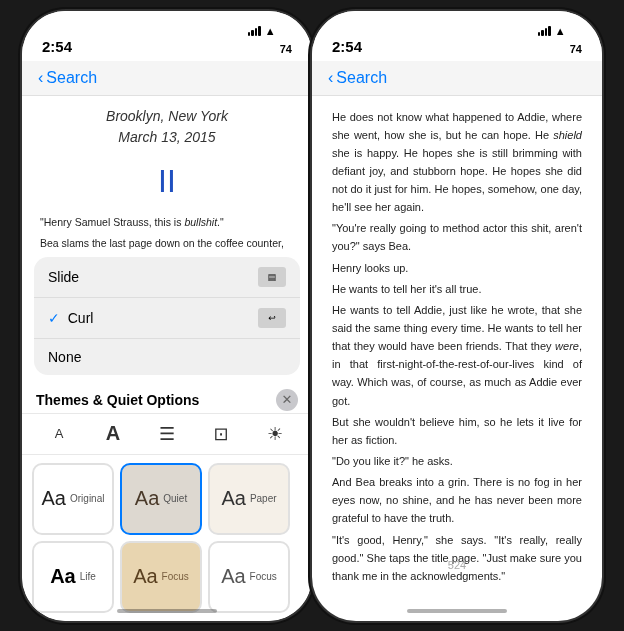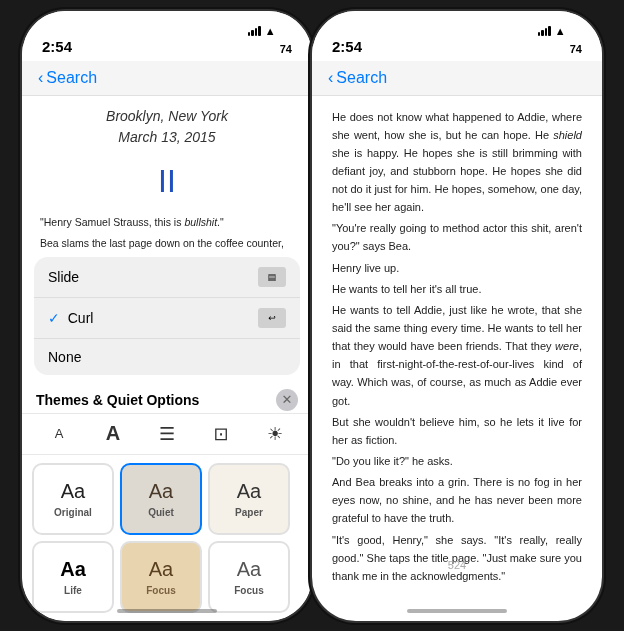--- a/index.html
+++ b/index.html
@@ -200,41 +200,40 @@
       display: flex;
       flex-wrap: wrap;
       gap: 6px;
       padding: 8px 10px;
     }
     .theme-card {
       width: 82px;
       height: 72px;
       border-radius: 10px;
       display: flex;
-      flex-direction: column;
+      flex-direction: row;
       align-items: center;
       justify-content: center;
       border: 2px solid #e0e0e0;
       gap: 4px;
       overflow: hidden;
     }
     .theme-card.selected {
       border-color: #007AFF;
     }
     .theme-card.calm-card {
       background: #e8d5b0;
     }
     .theme-card .theme-aa {
       font-size: 20px;
       font-weight: 500;
     }
     .theme-card .theme-name {
       font-size: 10px;
       color: #555;
-      font-weight: bold;
     }
     .theme-card.bold-card .theme-aa {
       font-weight: 700;
     }
     .theme-card.calm-card .theme-name {
       color: #7a6040;
     }
     .theme-card.calm-card .theme-aa {
       color: #5a4020;
     }
@@ -435,21 +434,21 @@
     <div class="nav-bar">
       <div class="back-btn">
         <span>‹</span>
         <span>Search</span>
       </div>
     </div>
 
     <div class="reading-content">
       <p>He does not know what happened to Addie, where she went, how she is, but he can hope. He <em>shield</em> she is happy. He hopes she is still brimming with defiant joy, and stubborn hope. He hopes she did not do it just for him. He hopes, somehow, one day, he'll see her again.</p>
       <p>"You're really going to method actor this shit, aren't you?" says Bea.</p>
-      <p>Henry live up.</p>
+      <p>Henry looks up.</p>
       <p>He wants to tell her it's all true.</p>
       <p>He wants to tell Addie, just like he wrote, that she said the same thing every time. He wants to tell her that they would have been friends. That they <em>were</em>, in that first-night-of-the-rest-of-our-lives kind of way. Which was, of course, as much as Addie ever got.</p>
       <p>But she wouldn't believe him, so he lets it live for her as fiction.</p>
       <p>"Do you like it?" he asks.</p>
       <p>And Bea breaks into a grin. There is no fog in her eyes now, no shine, and he has never been more grateful to have the truth.</p>
       <p>"It's good, Henry," she says. "It's really, really good." She taps the title page. "Just make sure you thank me in the acknowledgments."</p>
 
     </div>
 
     <div class="page-num">524</div>

